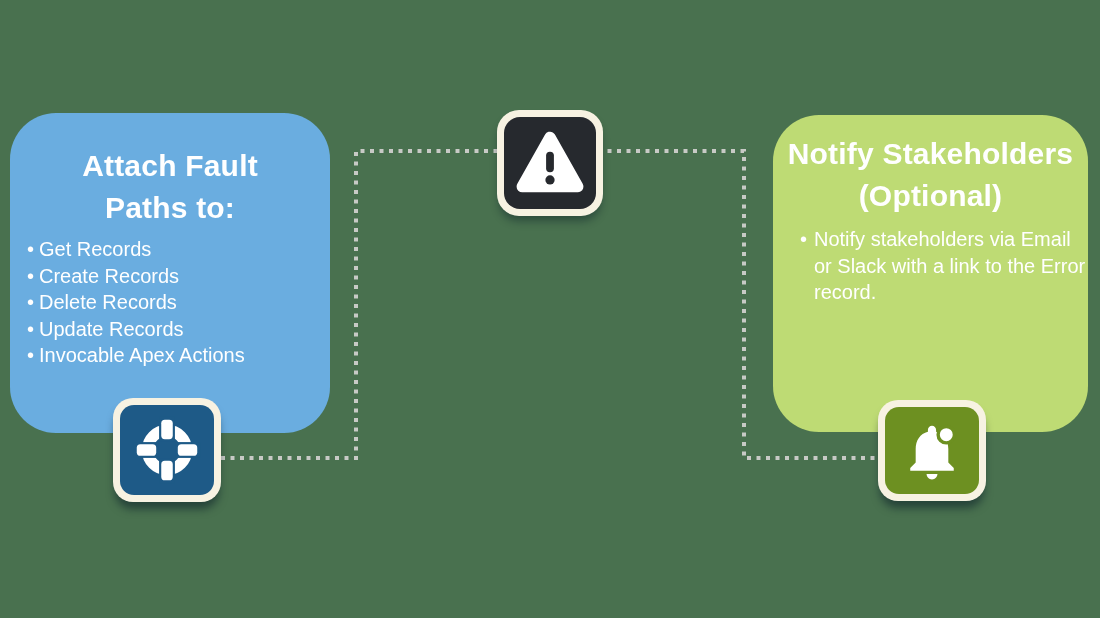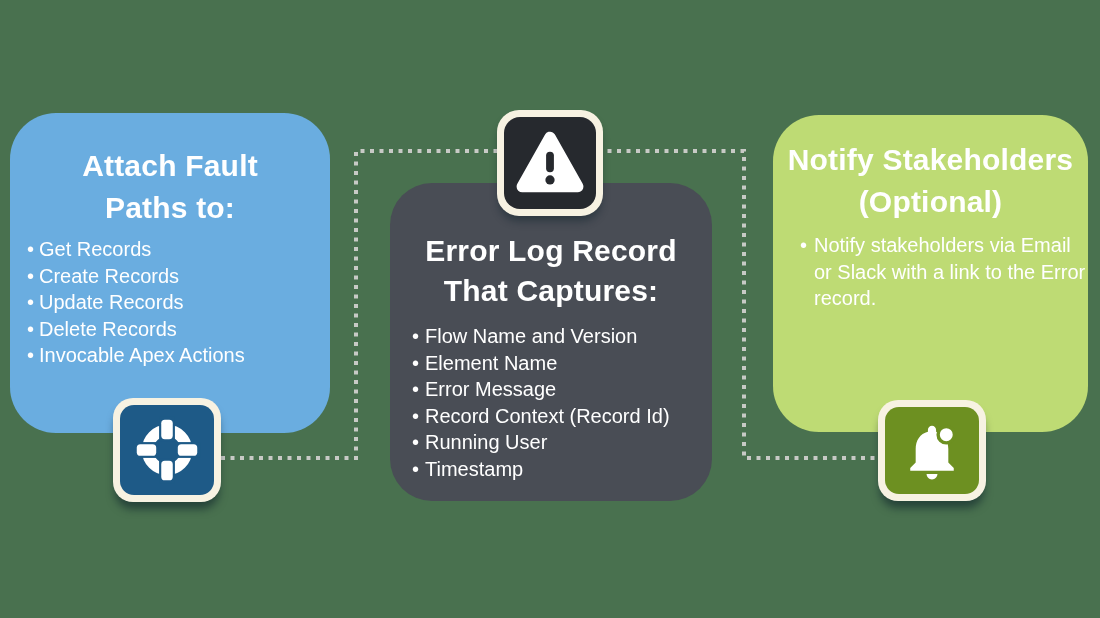--- a/index.html
+++ b/index.html
@@ -12,21 +12,21 @@
   .connector { position:absolute; left:0; top:0; z-index:1; }
 
   .card { position:absolute; z-index:2; color:var(--text_light,#fff); }
   .card-blue  { left:10px;  top:113px; width:320px; height:320px; background:var(--card_blue,#6aade0);  border-radius:46px; }
   .card-dark  { left:390px; top:183px; width:322px; height:318px; background:var(--card_dark,#494d55);  border-radius:42px; }
   .card-green { left:773px; top:115px; width:315px; height:317px; background:var(--card_green,#bedb74); border-radius:46px; }
 
   .card-title { margin:0; text-align:center; font-weight:bold; font-size:30px; line-height:42px; letter-spacing:.2px; }
   .card-blue  .card-title { padding-top:32px; }
   .card-dark  .card-title { padding-top:48px; line-height:40px; }
-  .card-green .card-title { padding-top:24px; }
+  .card-green .card-title { padding-top:18px; }
   .title-line { display:block; }
 
   .bullets { list-style:none; padding:0; font-size:20px; line-height:26.5px; }
   .card-blue  .bullets { margin:7px 0 0 17px; }
   .card-dark  .bullets { margin:12px 0 0 22px; }
   .card-green .bullets { margin:9px 0 0 27px; }
   .bullets li { position:relative; padding-left:12px; }
   .card-dark  .bullets li { padding-left:13px; }
   .card-green .bullets li { padding-left:14px; width:272px; }
   .bullets li::before { content:"\2022"; position:absolute; left:0; top:0; }
@@ -57,40 +57,26 @@
   </svg>
 
   <section class="card card-blue">
     <h2 class="card-title">
       <span class="title-line">Attach Fault</span>
       <span class="title-line">Paths to:</span>
     </h2>
     <ul class="bullets">
       <li>Get Records</li>
       <li>Create Records</li>
+      <li>Delete Records</li>
       <li>Update Records</li>
-      <li>Delete Records</li>
       <li>Invocable Apex Actions</li>
     </ul>
   </section>
 
-  <section class="card card-dark">
-    <h2 class="card-title">
-      <span class="title-line">Error Log Record</span>
-      <span class="title-line">That Captures:</span>
-    </h2>
-    <ul class="bullets">
-      <li>Flow Name and Version</li>
-      <li>Element Name</li>
-      <li>Error Message</li>
-      <li>Record Context (Record Id)</li>
-      <li>Running User</li>
-      <li>Timestamp</li>
-    </ul>
-  </section>
 
   <section class="card card-green">
     <h2 class="card-title">
       <span class="title-line">Notify Stakeholders</span>
       <span class="title-line">(Optional)</span>
     </h2>
     <ul class="bullets">
       <li>Notify stakeholders via Email or Slack with a link to the Error record.</li>
     </ul>
   </section>

